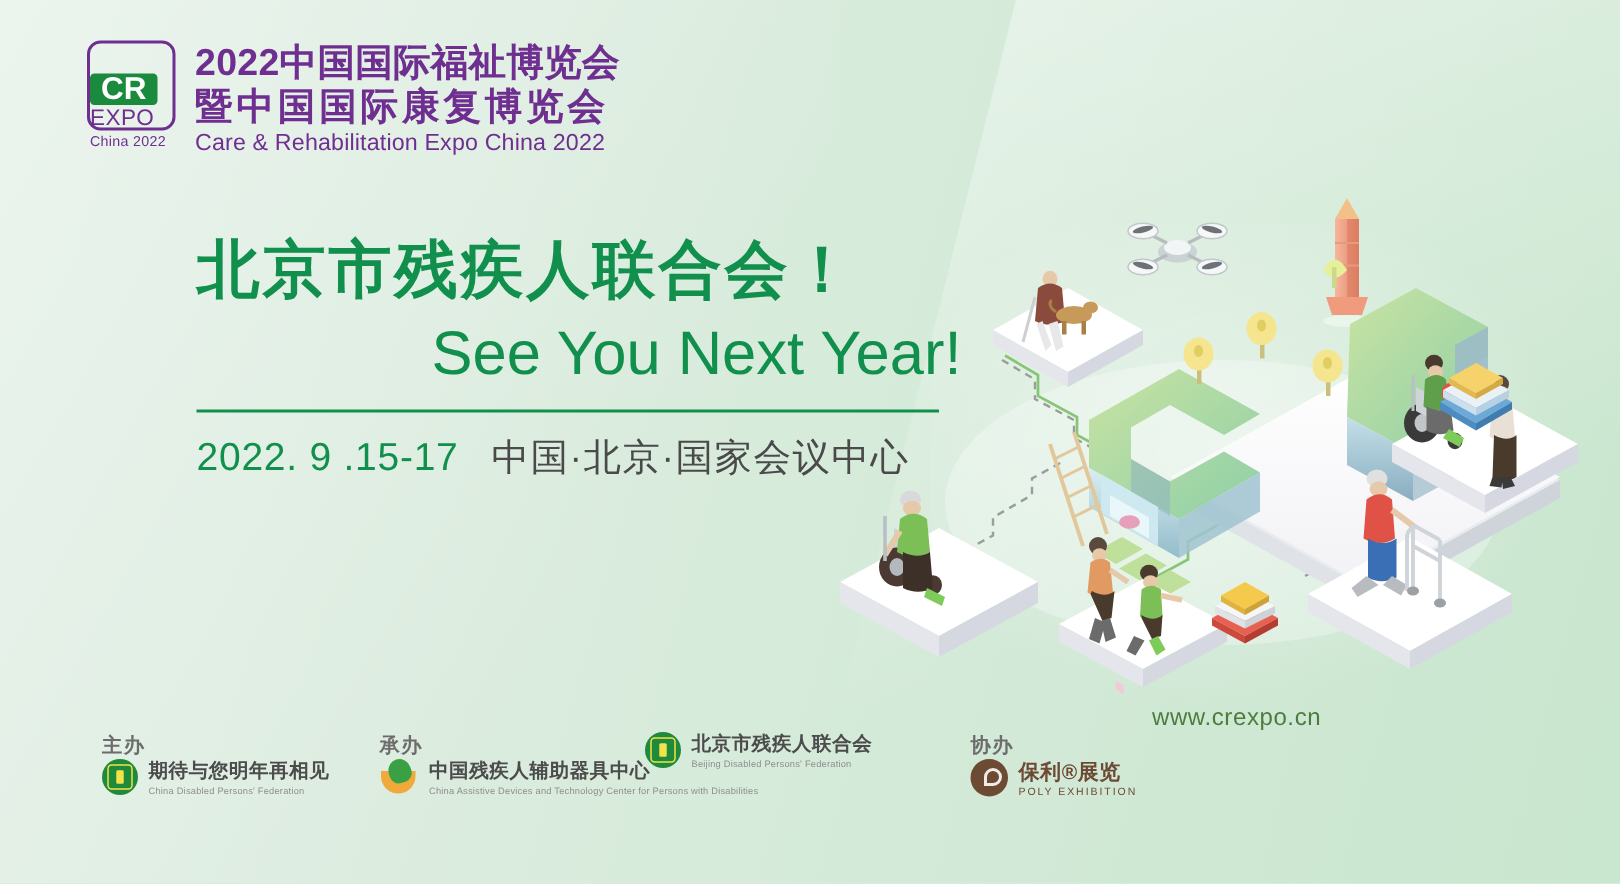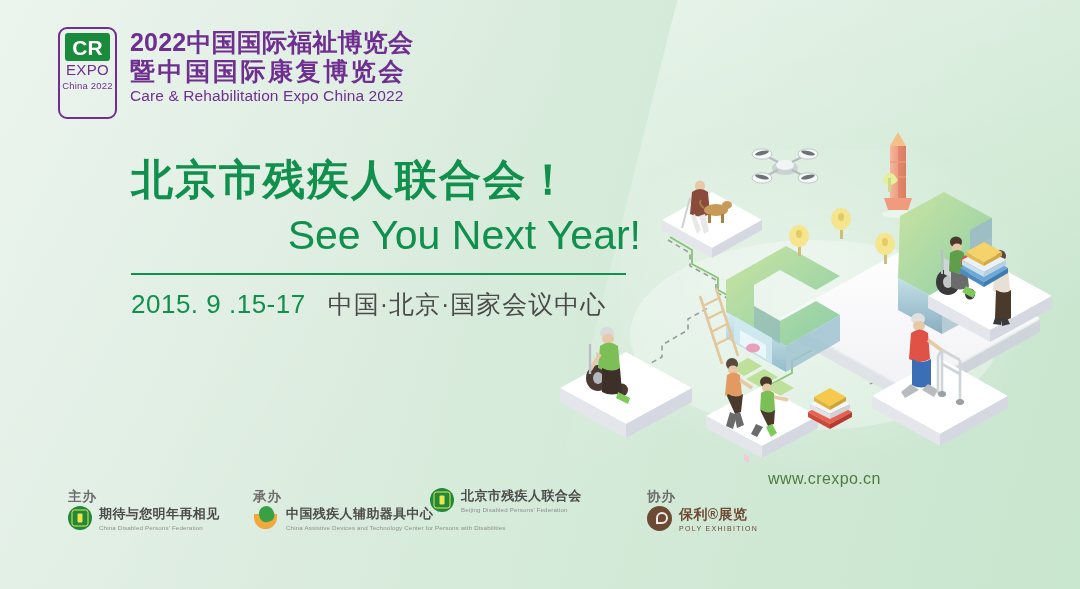--- a/index.html
+++ b/index.html
@@ -18,23 +18,23 @@
     transform:skewX(-14deg);pointer-events:none;}
   .wash2{position:absolute;left:0;top:0;width:560px;height:589px;
     background:linear-gradient(120deg,rgba(255,255,255,.38),rgba(255,255,255,0) 70%);
     pointer-events:none;}
   .ground-glow{position:absolute;left:620px;top:150px;width:430px;height:330px;
     background:radial-gradient(ellipse at 45% 45%,rgba(255,255,255,.40),rgba(255,255,255,0) 68%);
     pointer-events:none;}
 
   
   .header{position:absolute;left:58px;top:27px;display:flex;align-items:flex-start;gap:13px;}
-  .logo-mark{width:59px;height:92px;border:2.2px solid #6f2f91;border-radius:9px;
+  .logo-mark{width:59px;height:60px;border:2.2px solid #6f2f91;border-radius:9px;
     box-sizing:border-box;background:transparent;display:flex;flex-direction:column;
-    align-items:center;justify-content:flex-start;padding-top:4px;}
+    justify-content:flex-start;padding-top:20px;}
   .logo-cr{width:45px;height:28px;background:#1a8a3c;border-radius:3px;
     display:flex;align-items:center;justify-content:center;}
   .logo-cr span{color:#ffffff;font-weight:bold;font-size:21px;letter-spacing:0px;line-height:1;}
   .logo-expo{color:#6f2f91;font-weight:normal;font-size:15px;letter-spacing:.3px;margin-top:1px;line-height:1.1;}
   .logo-china{color:#6f2f91;font-size:9.5px;letter-spacing:.2px;margin-top:2px;line-height:1;}
   .head-text{margin-top:1px;}
   .head-cn1,.head-cn2{color:#6f2f91;font-weight:bold;font-size:25px;line-height:1.14;
     letter-spacing:.2px;white-space:nowrap;}
   .head-cn2{letter-spacing:2.6px;}
   .head-en{color:#6f2f91;font-size:15.5px;line-height:1.2;margin-top:2px;white-space:nowrap;letter-spacing:.1px;}
@@ -400,21 +400,21 @@
       <div class="head-cn2">暨中国国际康复博览会</div>
       <div class="head-en">Care &amp; Rehabilitation Expo China 2022</div>
     </div>
   </div>
 
   <div class="headline">
     <div class="hl-cn">北京市残疾人联合会！</div>
     <div class="hl-en">See You Next Year!</div>
     <div class="rule"></div>
     <div class="dateline">
-      <span class="date">2015. 9 .15-17</span>
+      <span class="date">2022. 9 .15-17</span>
       <span class="venue">中国·北京·国家会议中心</span>
     </div>
   </div>
 
   <div class="url">www.crexpo.cn</div>
 
   <div class="footer">
 
     <div class="f-col c1">
       <div class="f-title">主办</div>

